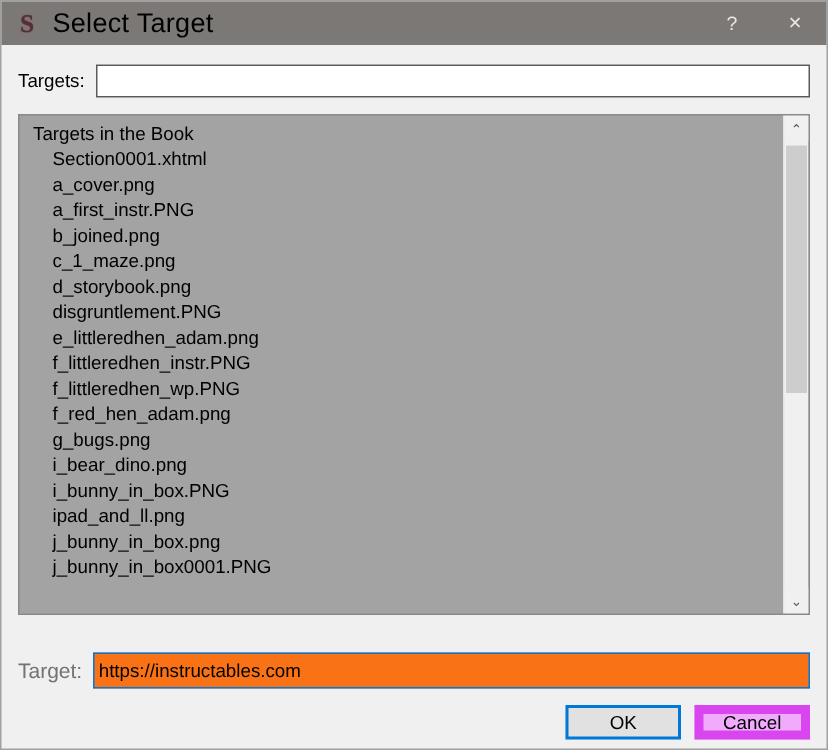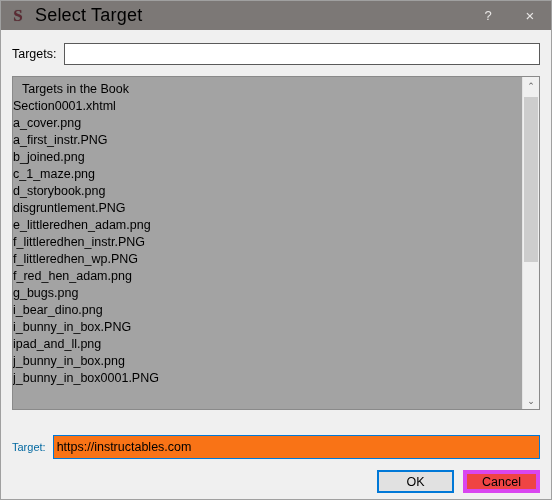--- a/index.html
+++ b/index.html
@@ -128,21 +128,21 @@
   .list-item {
     font-size: 12.5px;
     color: #000;
     height: 17px;
     line-height: 17px;
     white-space: nowrap;
     overflow: hidden;
     box-sizing: border-box;
   }
   .list-group-header { padding-left: 9px; }
-  .list-item { }
+  .list-item { padding-left: 22px; }
 
   
   .scrollbar {
     width: 17px;
     flex: 0 0 17px;
     background: #f0f0f0;
     border-left: 1px solid #e4e4e4;
     position: relative;
     box-sizing: border-box;
   }
@@ -171,22 +171,22 @@
 
   
   .target-row {
     display: flex;
     align-items: center;
     height: 24px;
     margin-top: 25px;
     flex: 0 0 auto;
   }
   .target-label {
-    font-size: 11px;
-    color: #0369a1;
+    font-size: 14px;
+    color: #737373;
     margin-right: 7px;
     white-space: nowrap;
   }
   .target-input {
     flex: 1 1 auto;
     height: 24px;
     box-sizing: border-box;
     border: 1px solid #0078d7;
     background: #f97316;
     font-family: "Liberation Sans", sans-serif;
@@ -205,22 +205,22 @@
     flex: 0 0 auto;
     gap: 9px;
   }
   .btn {
     width: 77px;
     height: 23px;
     box-sizing: border-box;
     font-family: "Liberation Sans", sans-serif;
     font-size: 12.5px;
     color: #000;
-    background: #ef4444;
-    border: 4px solid #d946ef;
+    background: #f0abfc;
+    border: 6px solid #d946ef;
     display: flex;
     align-items: center;
     justify-content: center;
     padding: 0;
   }
   .btn.default {
     border: 2px solid #0078d7;
     background: #e1e1e1;
   }
 </style>

